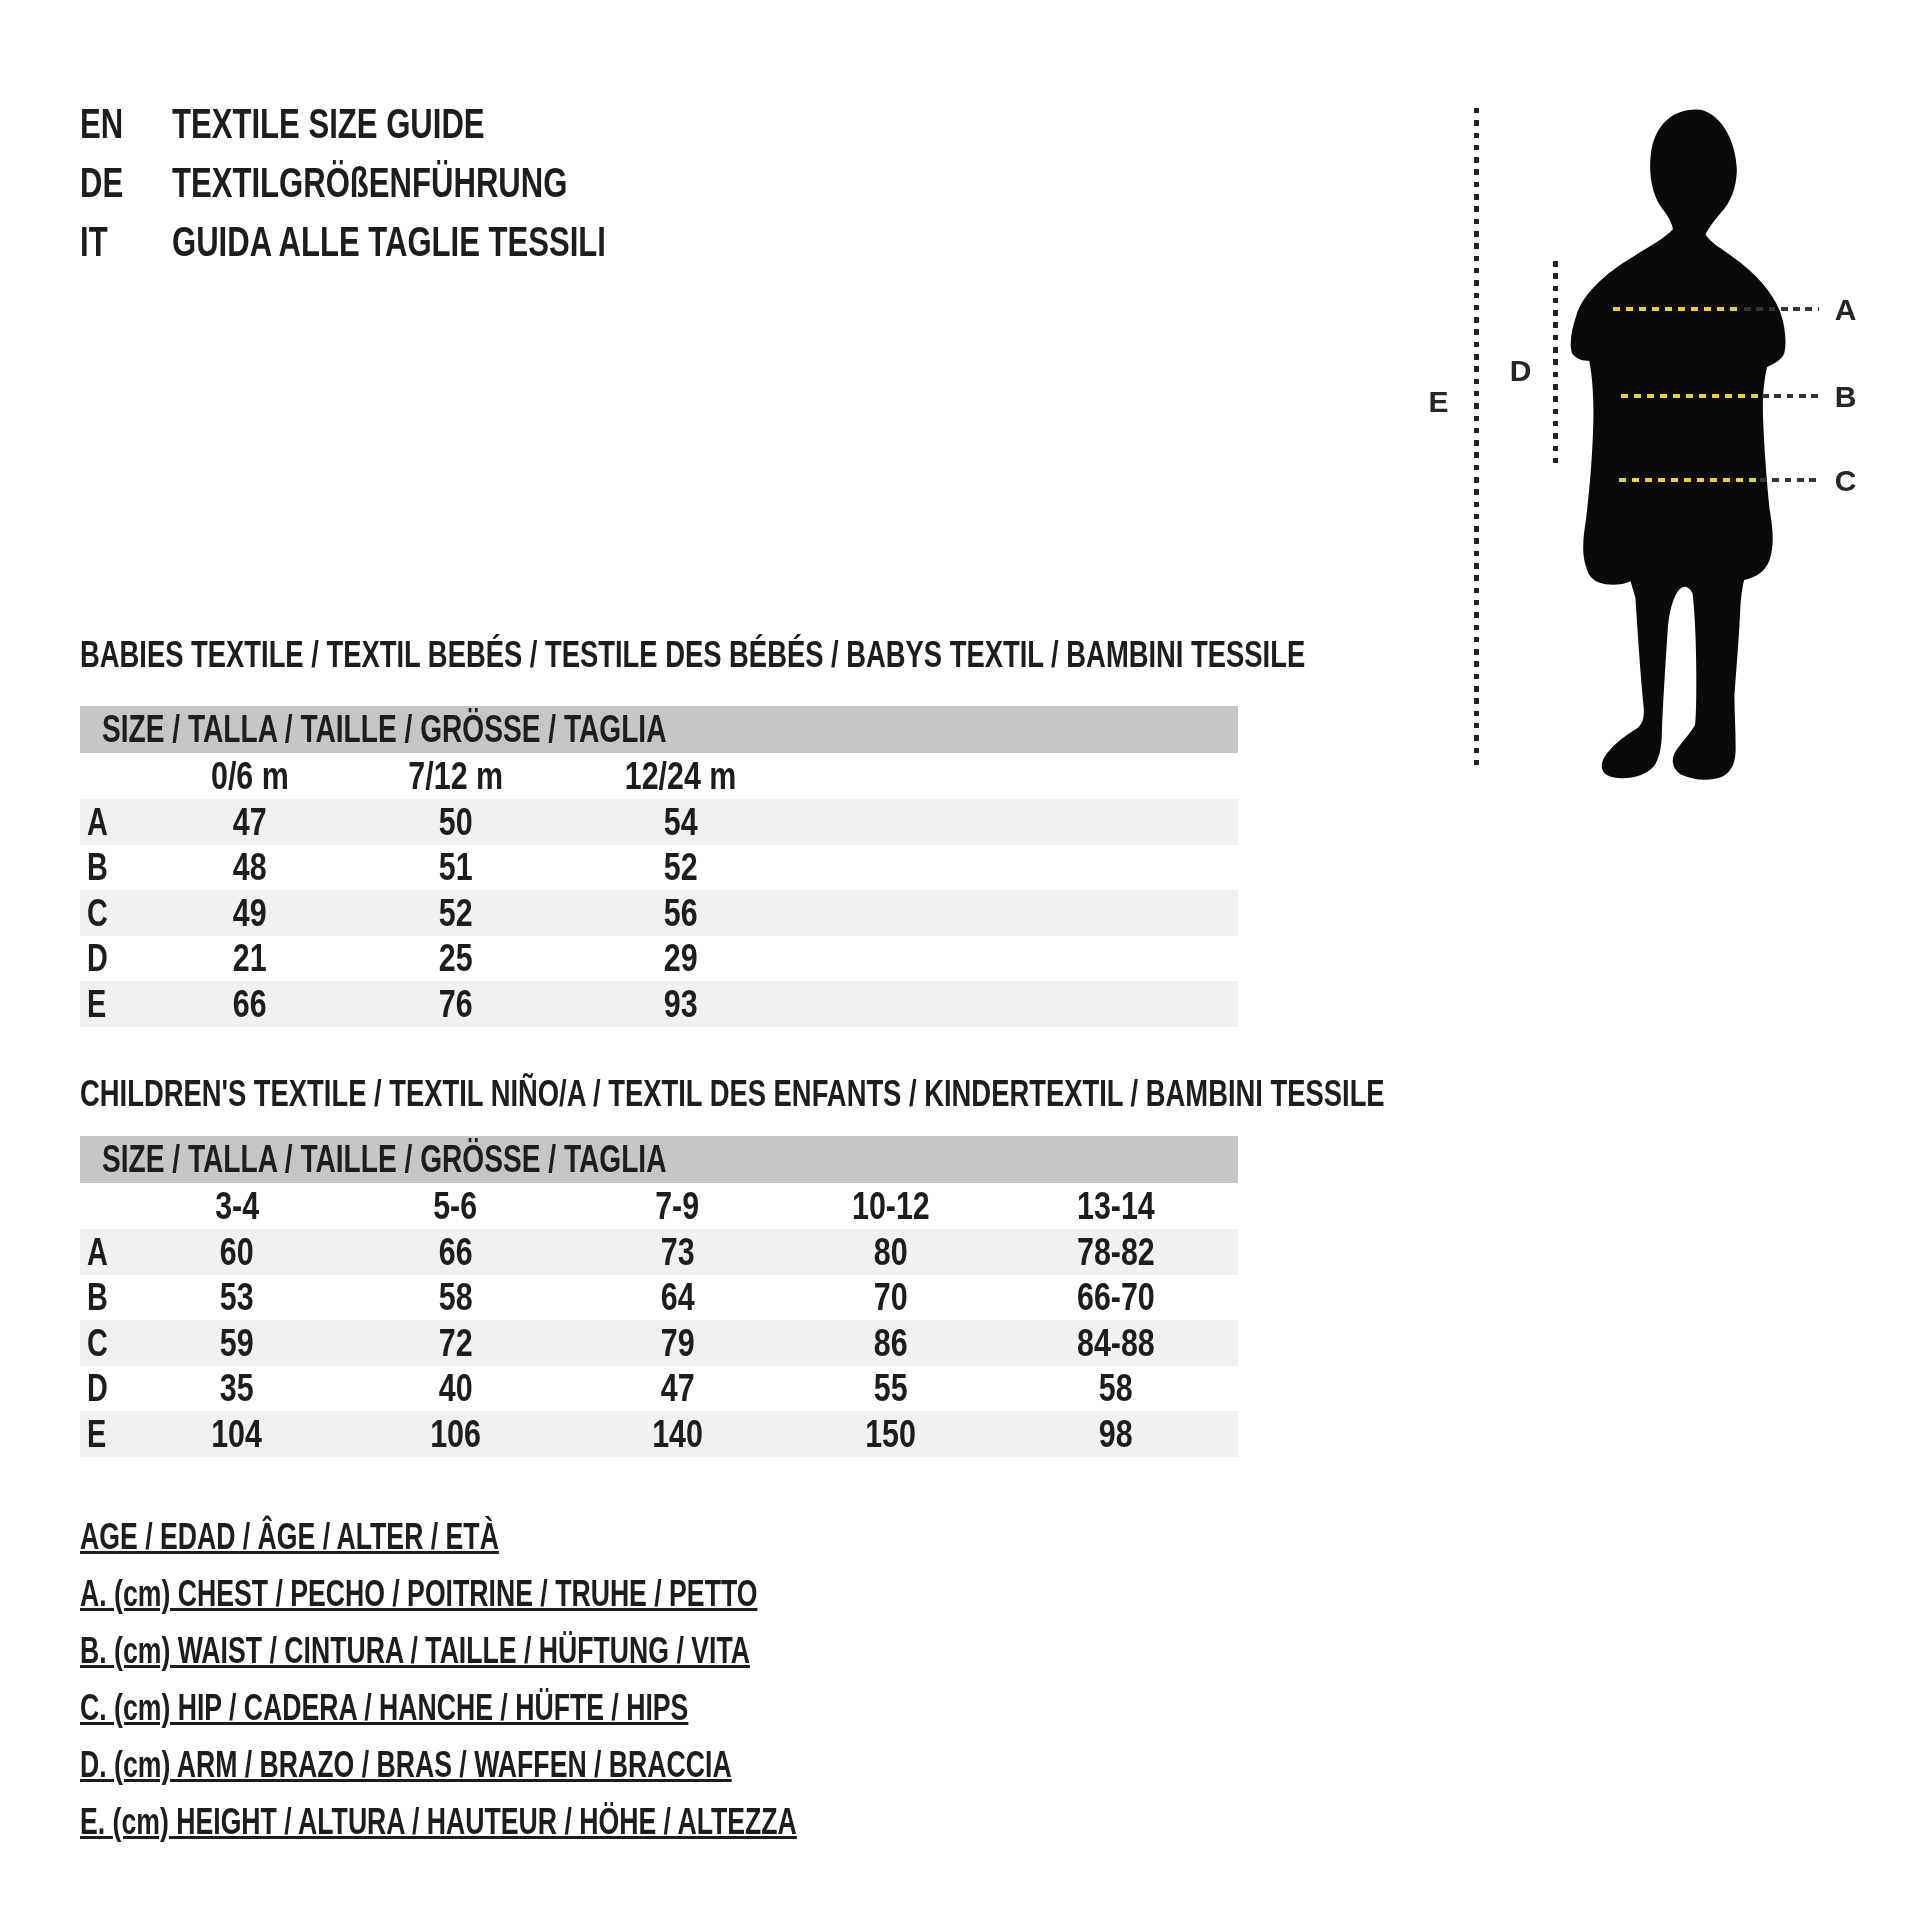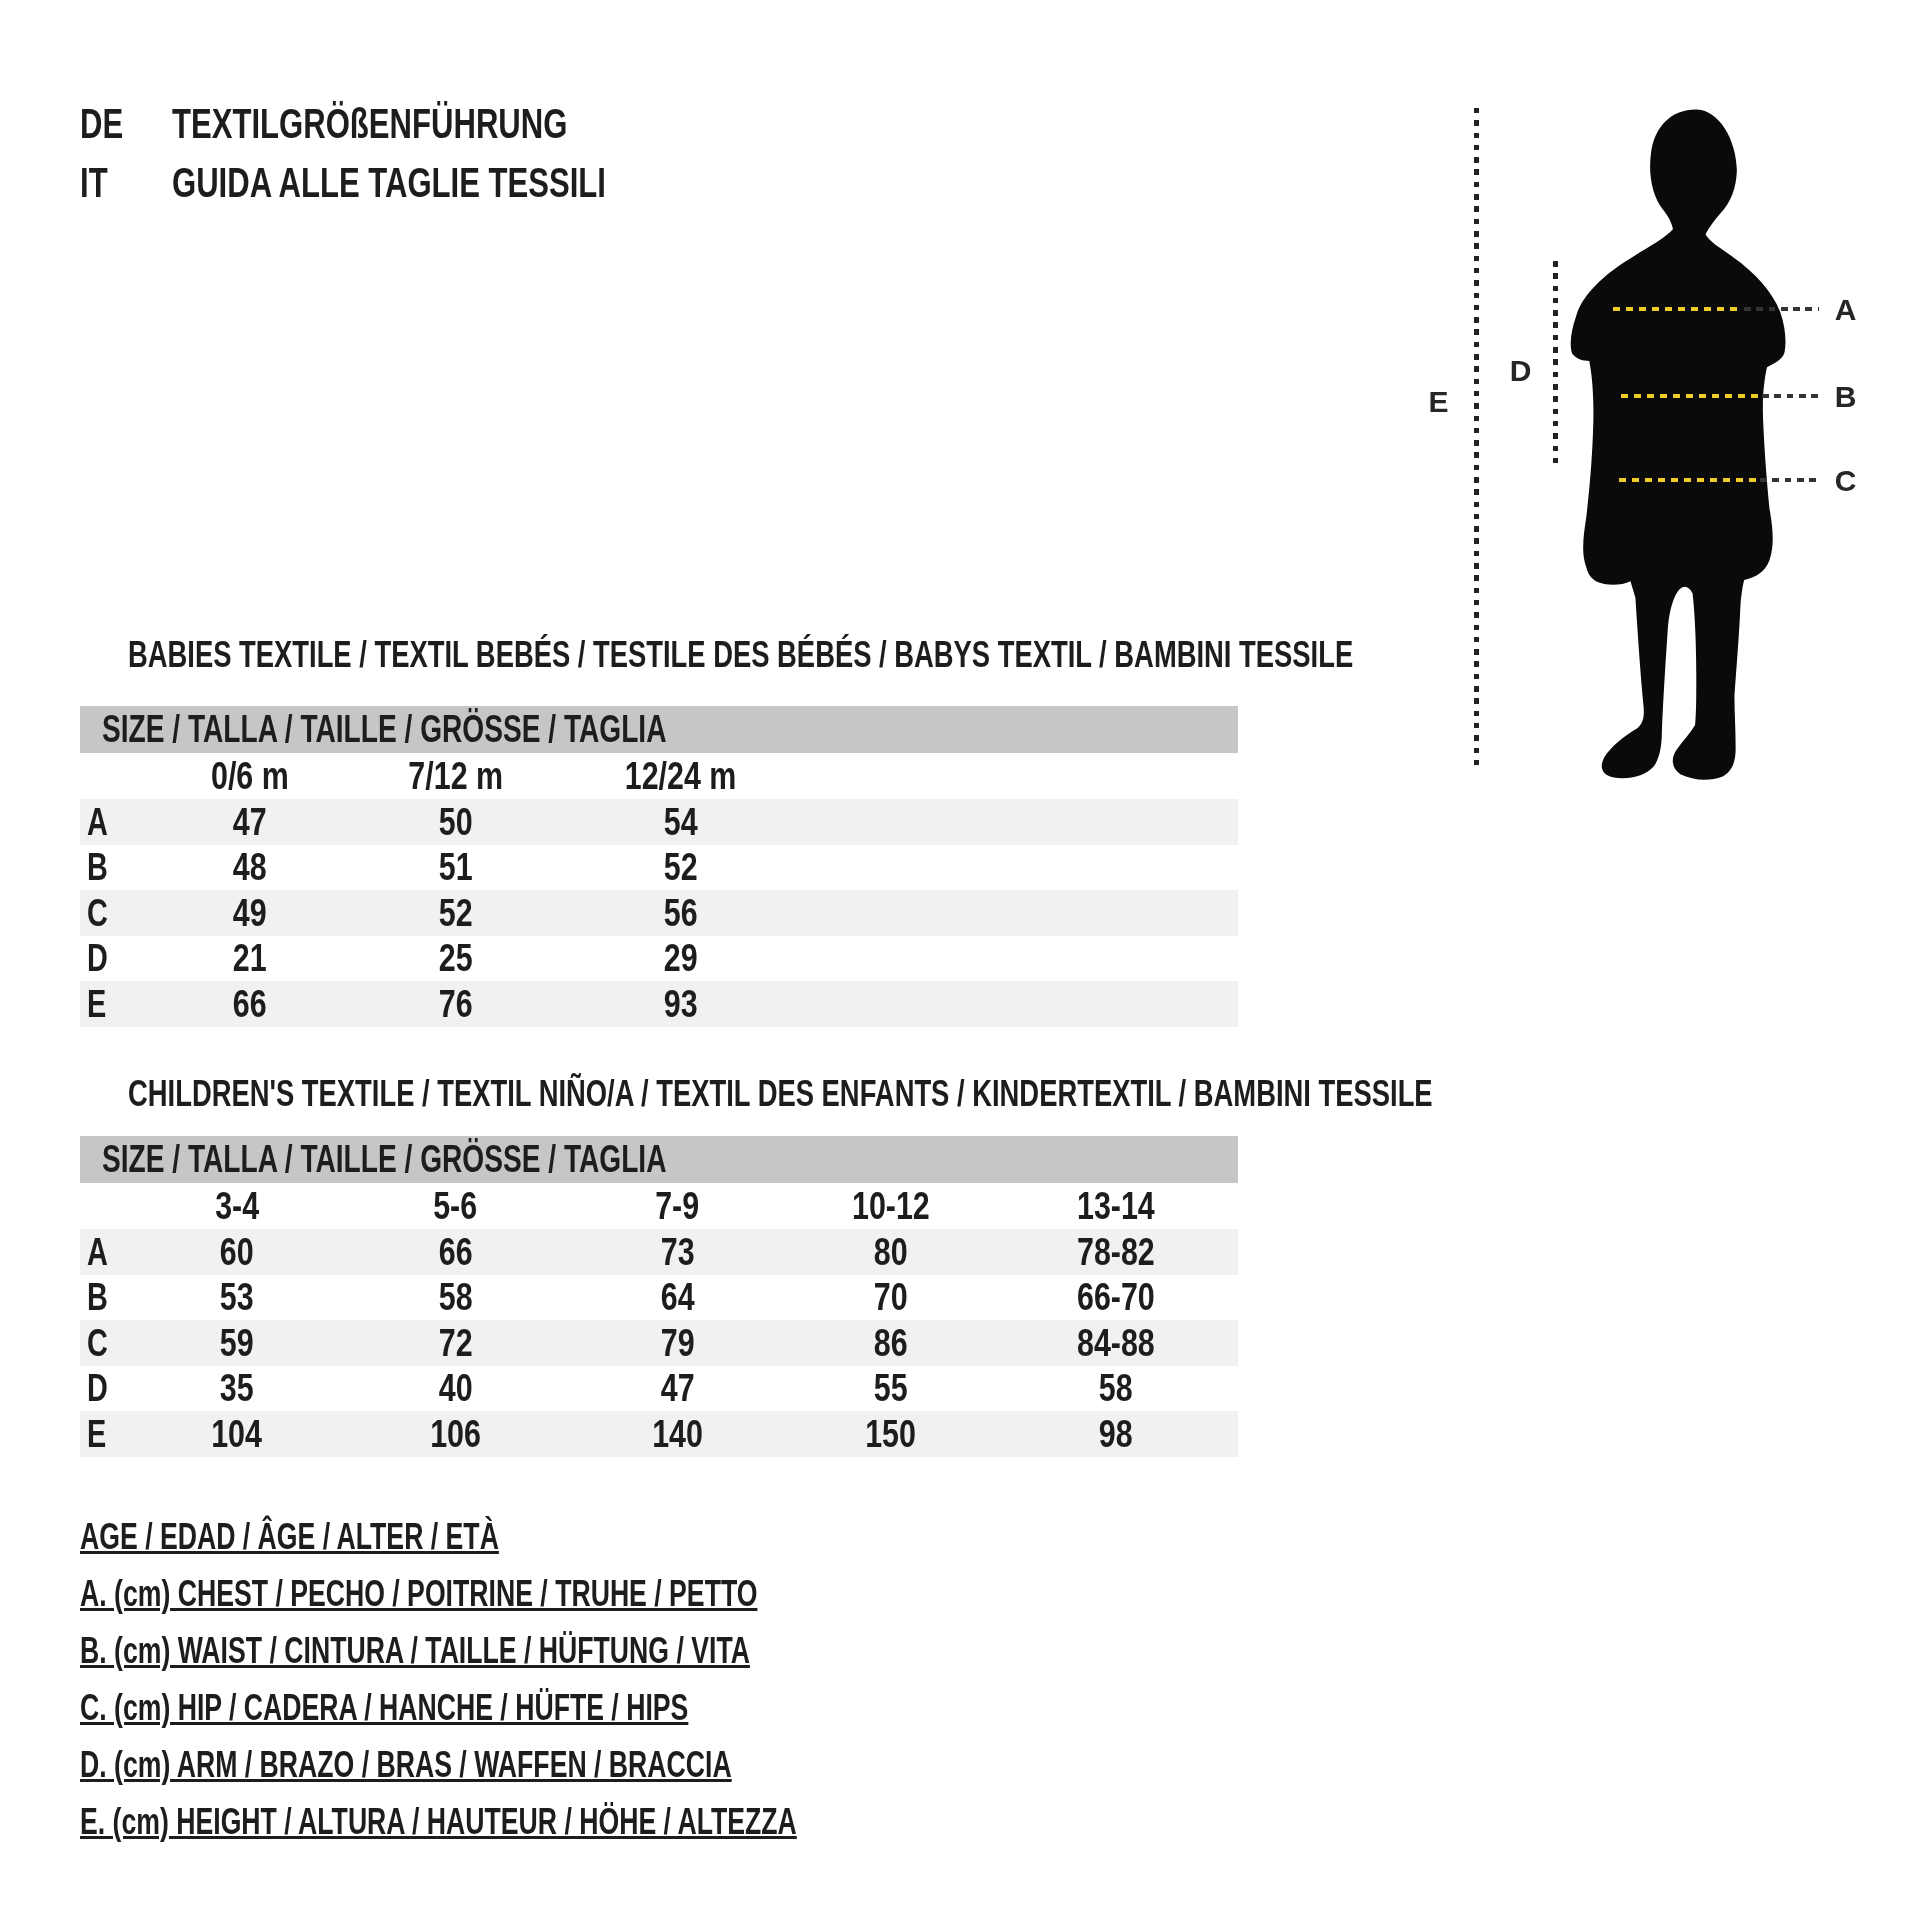--- a/index.html
+++ b/index.html
@@ -17,40 +17,44 @@
   .lang-row { height:59px; display:flex; align-items:center; font-size:42px; }
   .lang-code { width:92px; flex:0 0 92px; }
 
   
   .v-dots { width:5px; background:repeating-linear-gradient(180deg,#222222 0 5.5px,transparent 5.5px 12.3px); }
   .h-dash-y { height:4.3px; background:repeating-linear-gradient(90deg,#eecd28 0 7.4px,transparent 7.4px 13px); z-index:3; }
   .h-dash-k { height:4.3px; background:repeating-linear-gradient(90deg,#333333 0 6.8px,transparent 6.8px 12.3px); z-index:3; }
   .fig-label { font-size:30px; font-weight:700; color:#262626; text-align:center; width:43px; line-height:30px; }
 
   
-  .section-title { font-size:37px; line-height:37px;margin-left:48px; }
+  .section-title { font-size:37px; line-height:37px; }
 
   
   .band { left:80px; width:1158px; height:47px; background:#c6c6c6; display:flex; align-items:center;
           padding-left:22px; font-size:38px; }
   .trow { left:80px; width:1158px; height:46px; display:grid; align-items:center; font-size:39px; }
   .trow.babies   { grid-template-columns:74px 191px 222px 228px 1fr; }
   .trow.children { grid-template-columns:74px 166px 271px 173px 253px 197px 1fr; }
   .striped { background:#f1f1f1; }
   .cell-l { padding-left:7.4px; font-size:39px; }
   .cell-c { text-align:center; }
 
   
   .legend-block { left:80px; top:1508px;text-decoration:underline; }
   .legend-row { height:57px; display:flex; align-items:center; font-size:36px; }
 </style>
 </head>
 <body>
 
 <div class="abs lang-block">
+  <div class="lang-row">
+    <span class="lang-code"><span class="cond">EN</span></span>
+    <span><span class="cond">TEXTILE SIZE GUIDE</span></span>
+  </div>
   <div class="lang-row">
     <span class="lang-code"><span class="cond">DE</span></span>
     <span><span class="cond">TEXTILGRÖßENFÜHRUNG</span></span>
   </div>
   <div class="lang-row">
     <span class="lang-code"><span class="cond">IT</span></span>
     <span><span class="cond">GUIDA ALLE TAGLIE TESSILI</span></span>
   </div>
 </div>
 

